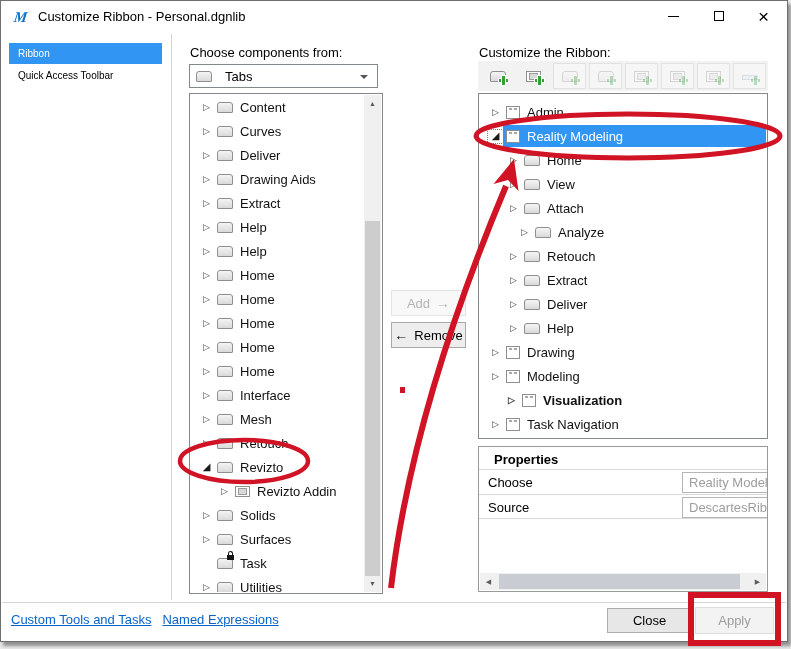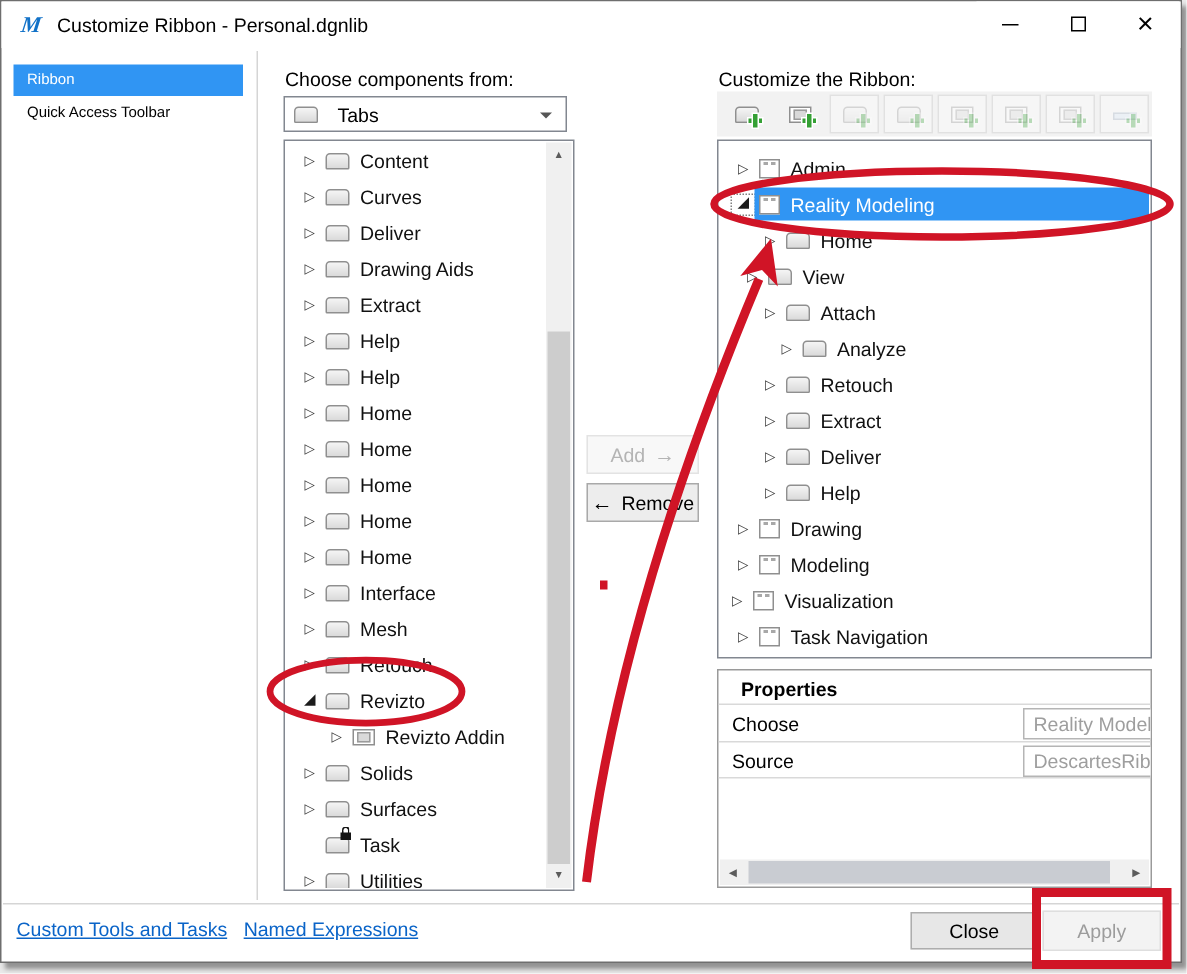--- a/index.html
+++ b/index.html
@@ -362,21 +362,21 @@
             <span class="tlabel">Reality Modeling</span>
           </span>
         </div>
         <div class="trow" style="padding-left: 26px;">
           <span class="exp"></span>
           <span class="tcontent">
             <span class="ticon i-tab"></span>
             <span class="tlabel">Home</span>
           </span>
         </div>
-        <div class="trow" style="padding-left: 14px;">
+        <div class="trow" style="padding-left: 26px;">
           <span class="exp"></span>
           <span class="tcontent">
             <span class="ticon i-tab"></span>
             <span class="tlabel">View</span>
           </span>
         </div>
         <div class="trow" style="padding-left: 26px;">
           <span class="exp"></span>
           <span class="tcontent">
             <span class="ticon i-tab"></span>
@@ -425,21 +425,21 @@
             <span class="tlabel">Drawing</span>
           </span>
         </div>
         <div class="trow" style="padding-left: 8px;">
           <span class="exp"></span>
           <span class="tcontent">
             <span class="ticon i-workflow"></span>
             <span class="tlabel">Modeling</span>
           </span>
         </div>
-        <div class="trow" style="padding-left: 4px;">
+        <div class="trow" style="padding-left: 24px; font-weight: bold;">
           <span class="exp"></span>
           <span class="tcontent">
             <span class="ticon i-workflow"></span>
             <span class="tlabel">Visualization</span>
           </span>
         </div>
         <div class="trow" style="padding-left: 8px;">
           <span class="exp"></span>
           <span class="tcontent">
             <span class="ticon i-workflow"></span>

